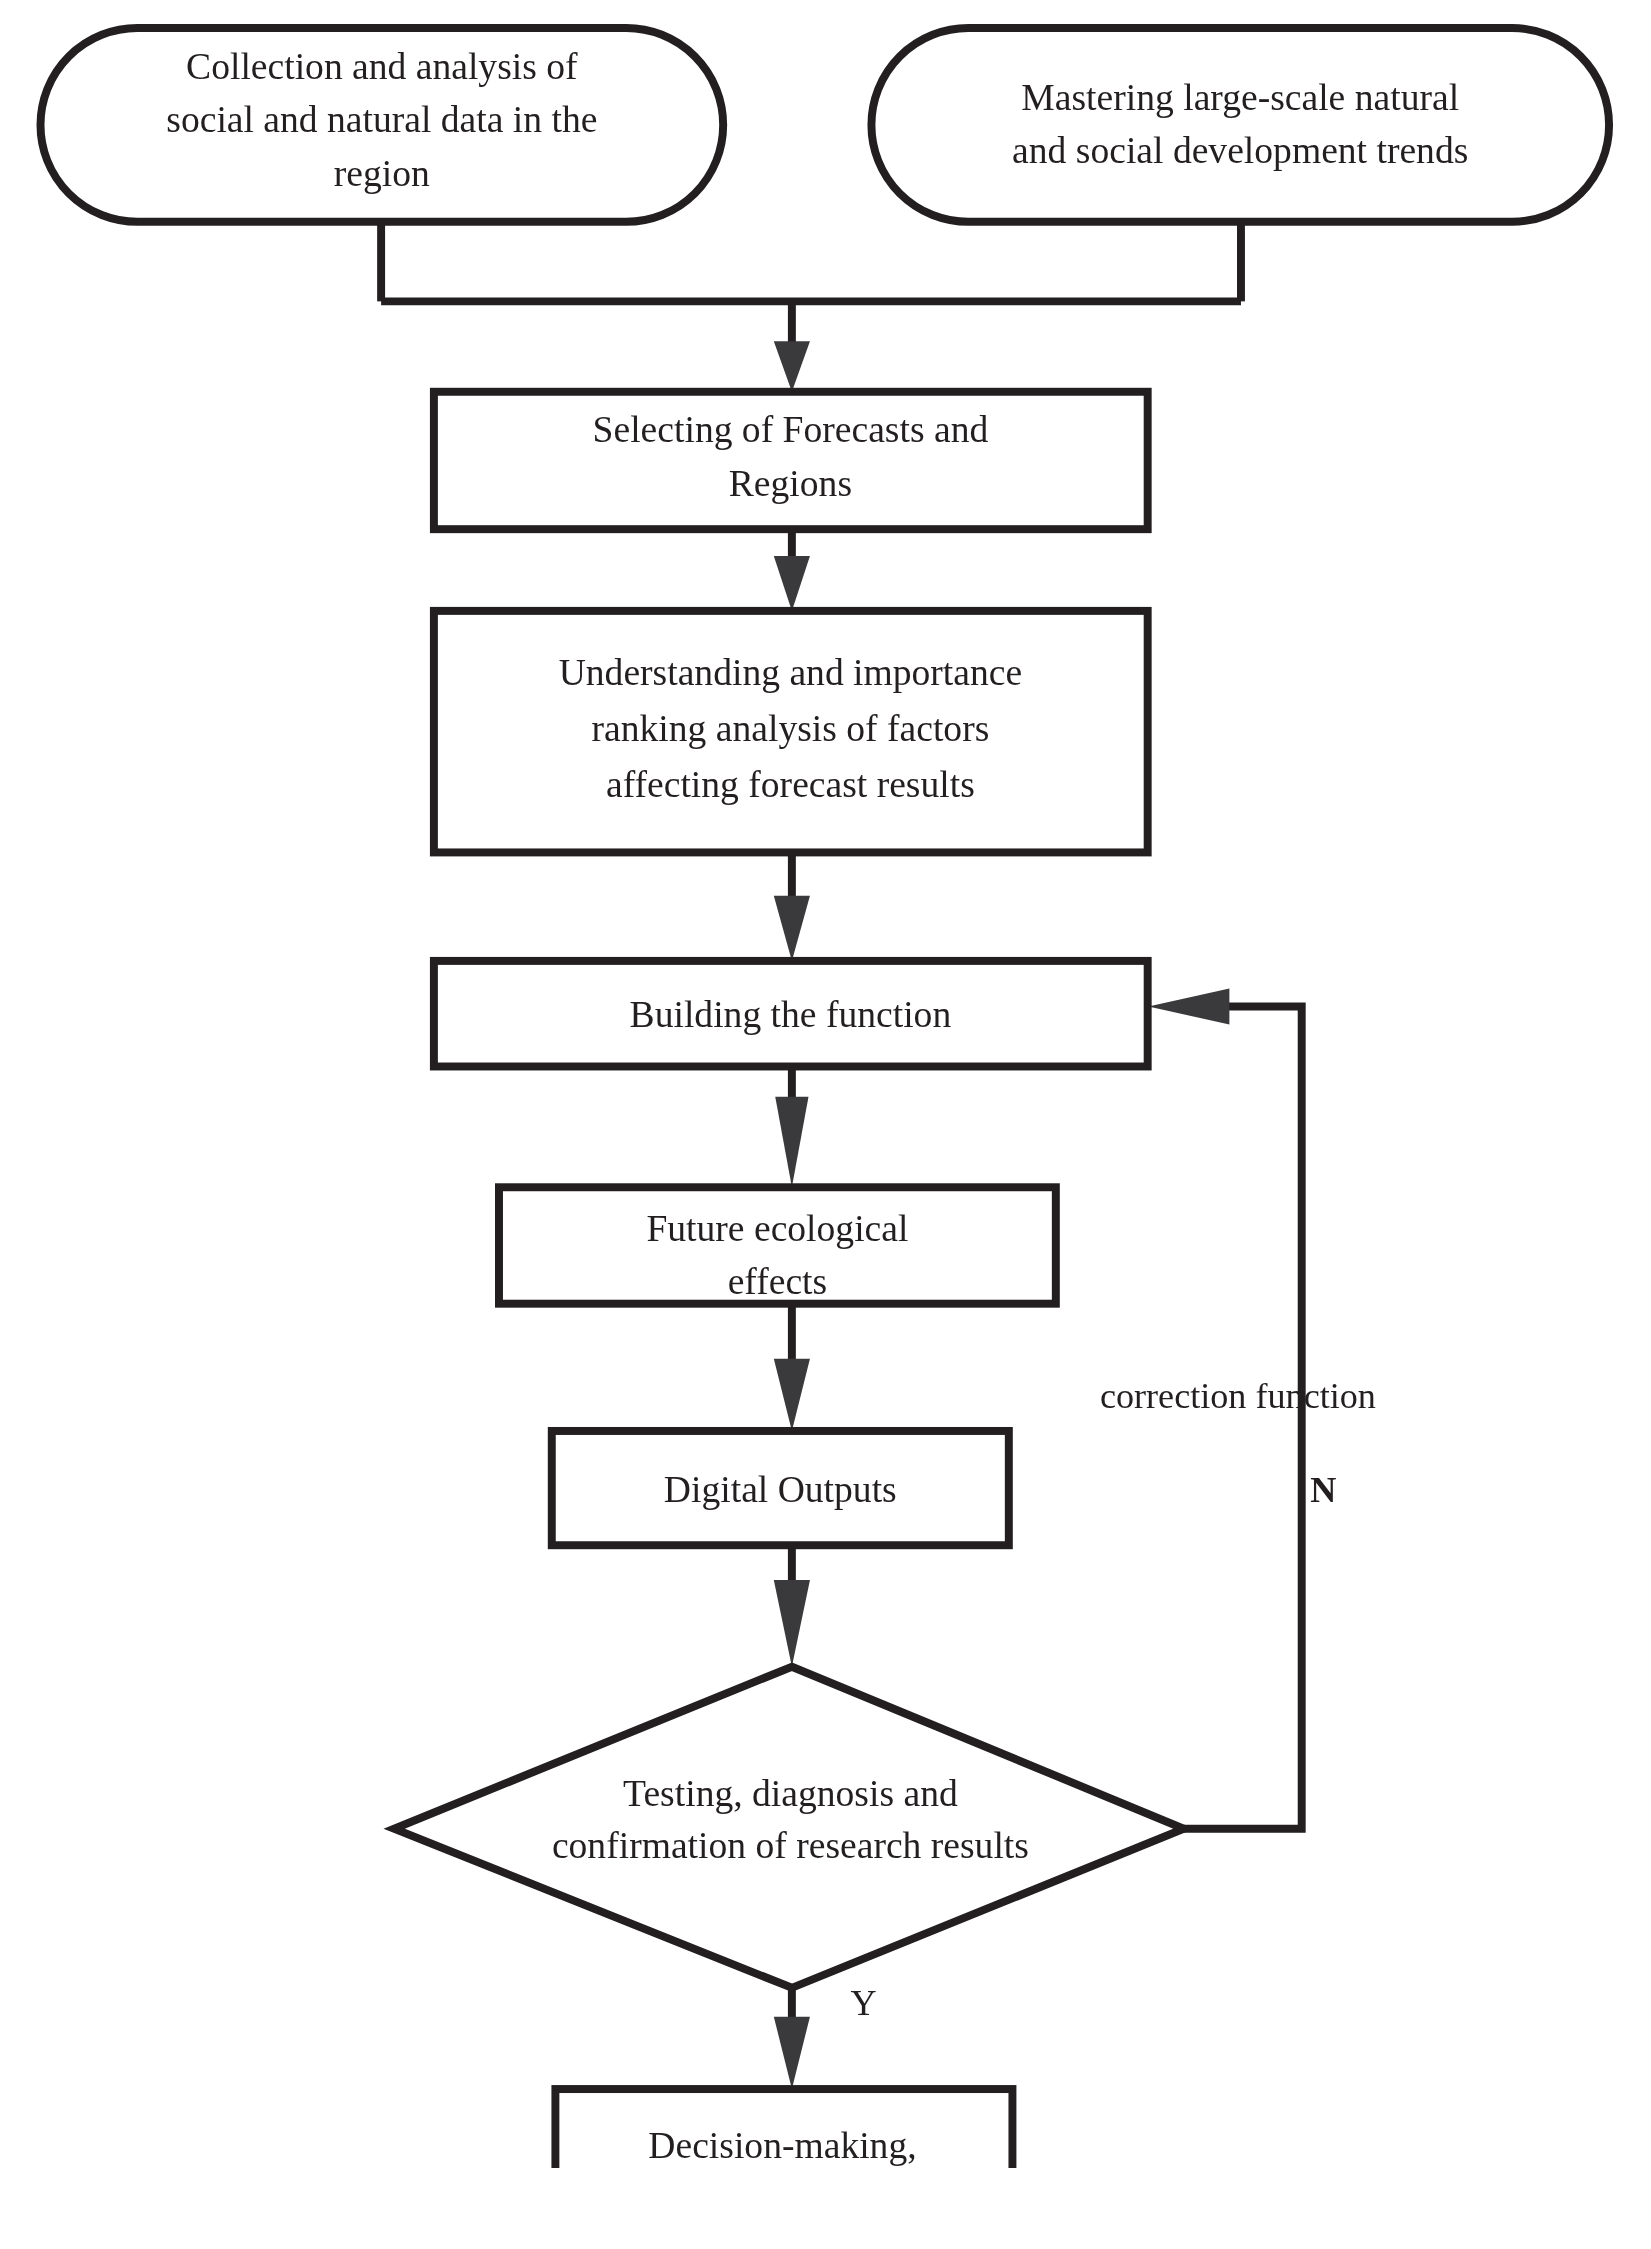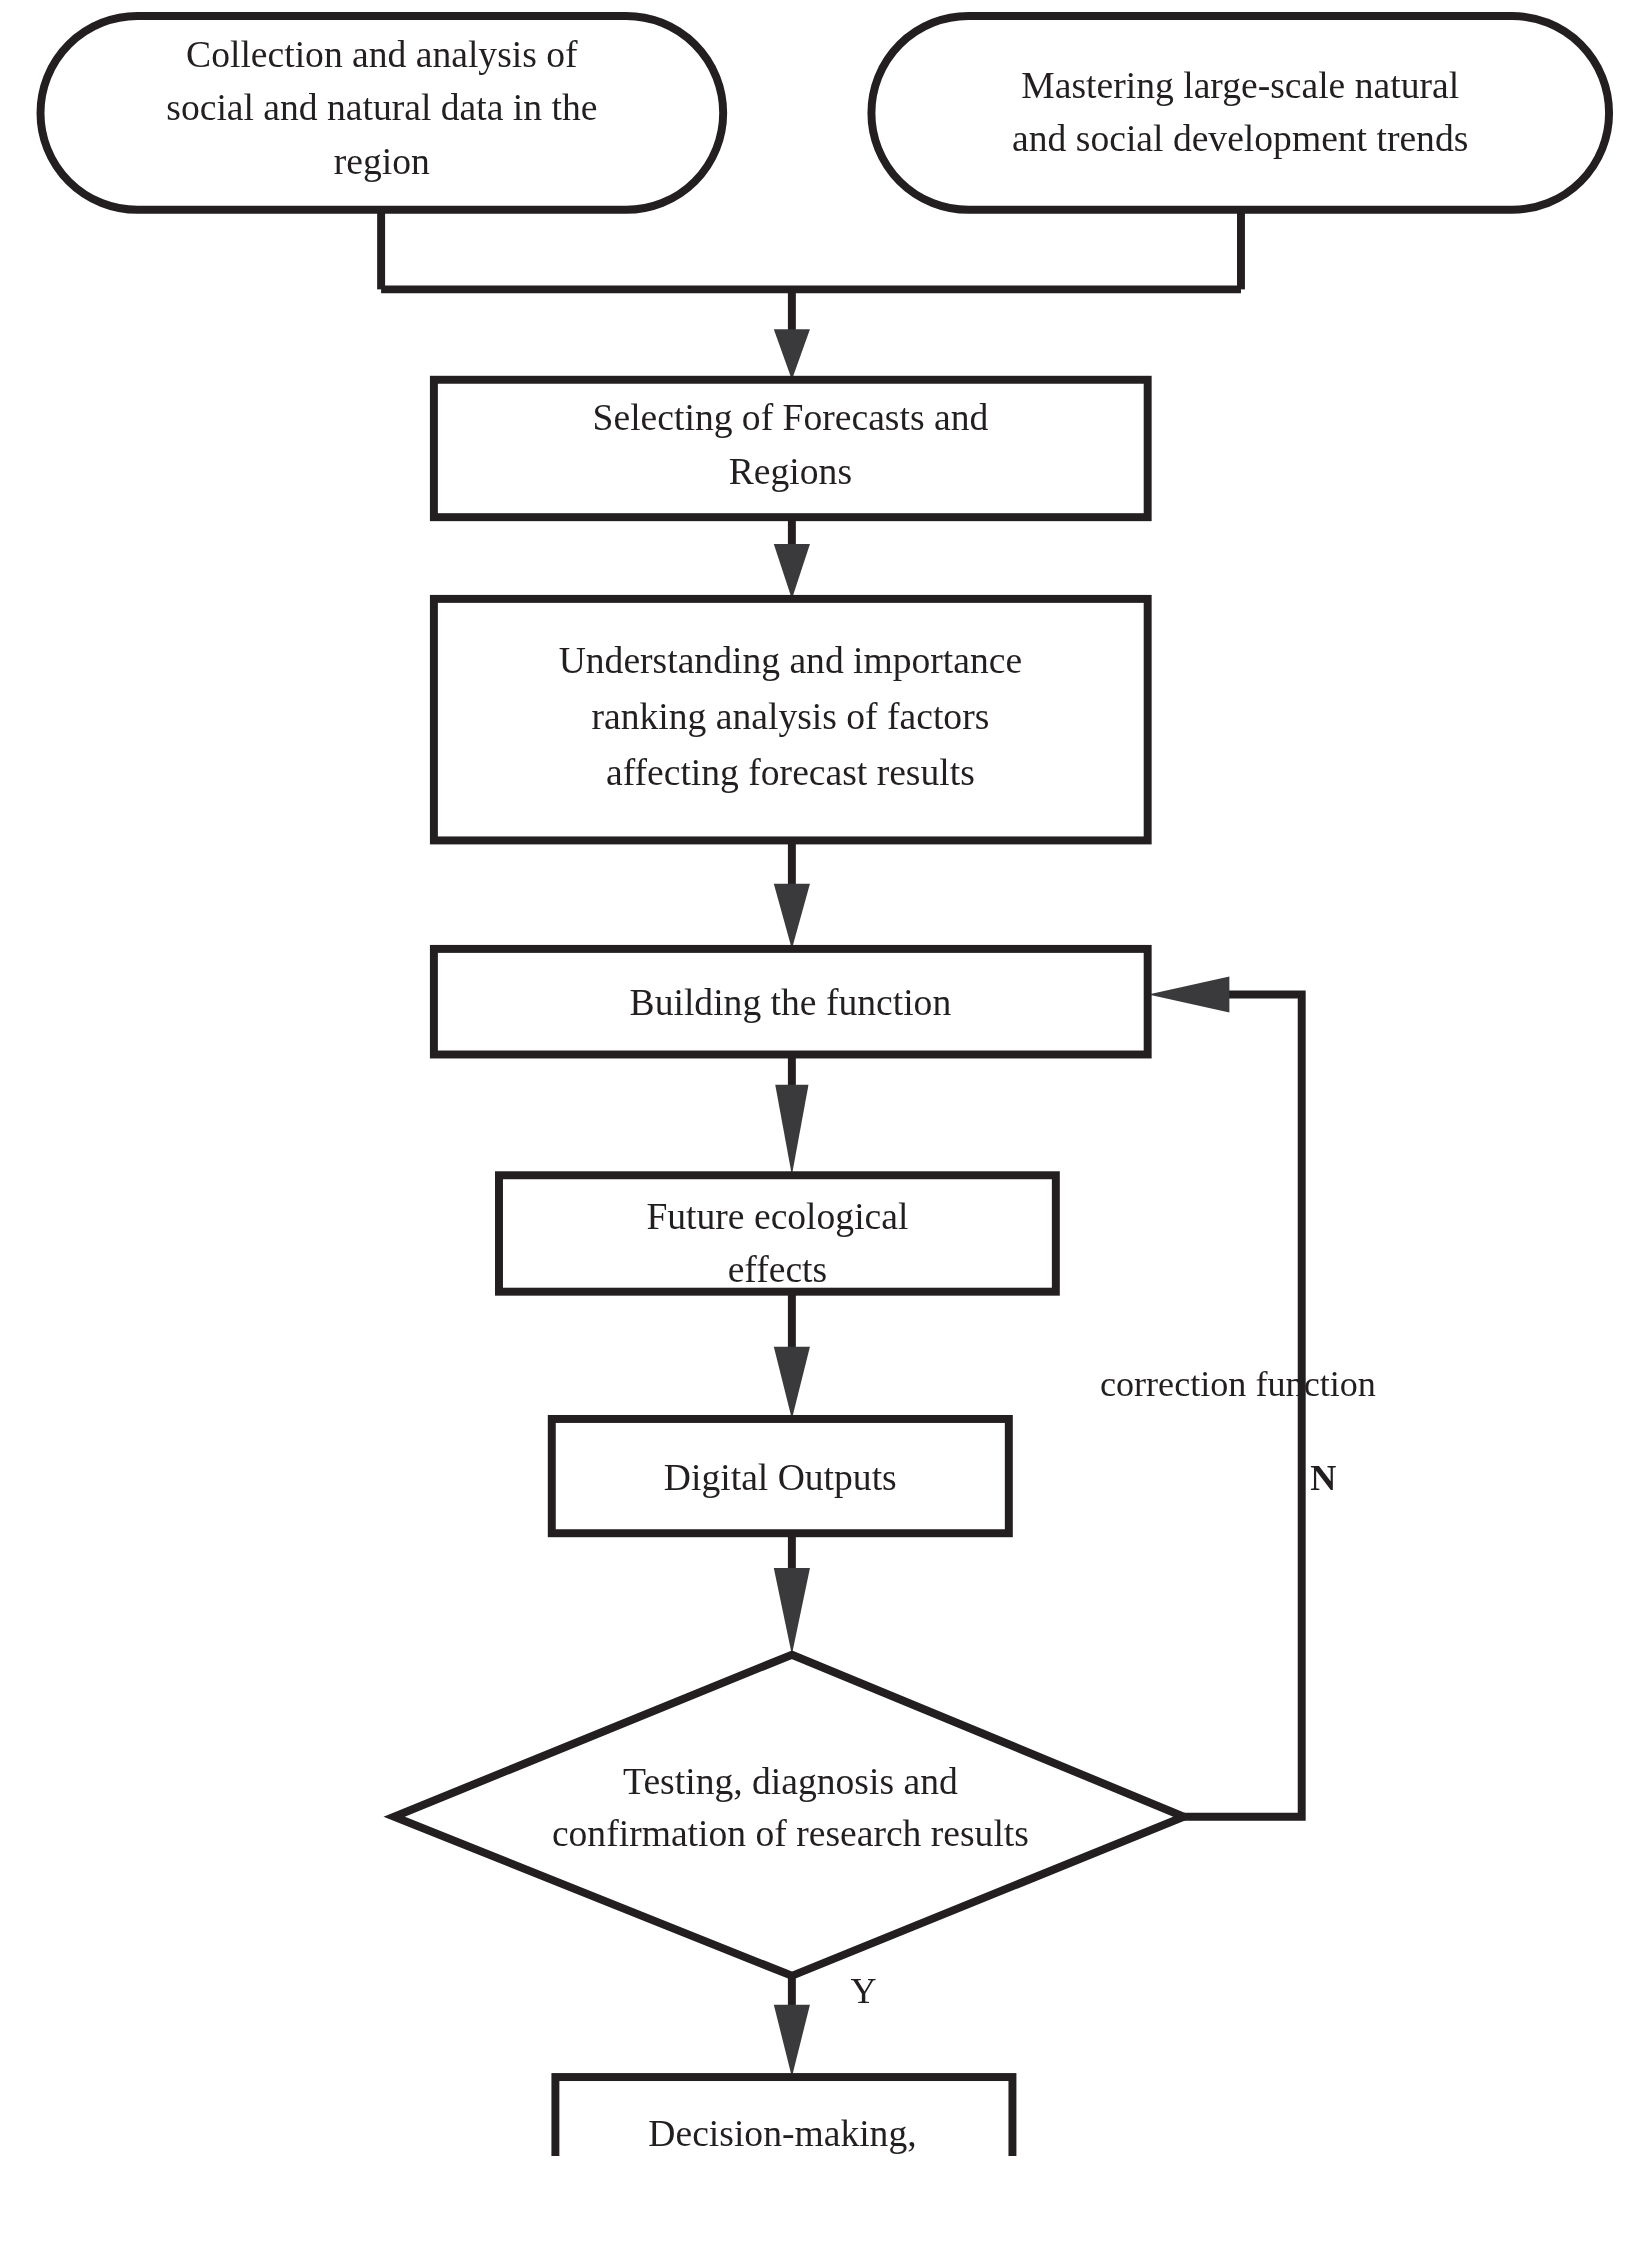--- a/index.html
+++ b/index.html
@@ -9,20 +9,21 @@
   }
   body {
     font-family: "Liberation Serif", "DejaVu Serif", serif;
   }
   #canvas {
     position: relative;
     width: 1651px;
     height: 2156px;
     background: #ffffff;
     overflow: hidden;
+    margin-top: 12px;
   }
   #flow-svg {
     position: absolute;
     left: 0;
     top: 0;
     width: 1651px;
     height: 2250px;
   }
   .node-text {
     font-family: "Liberation Serif", "DejaVu Serif", serif;

